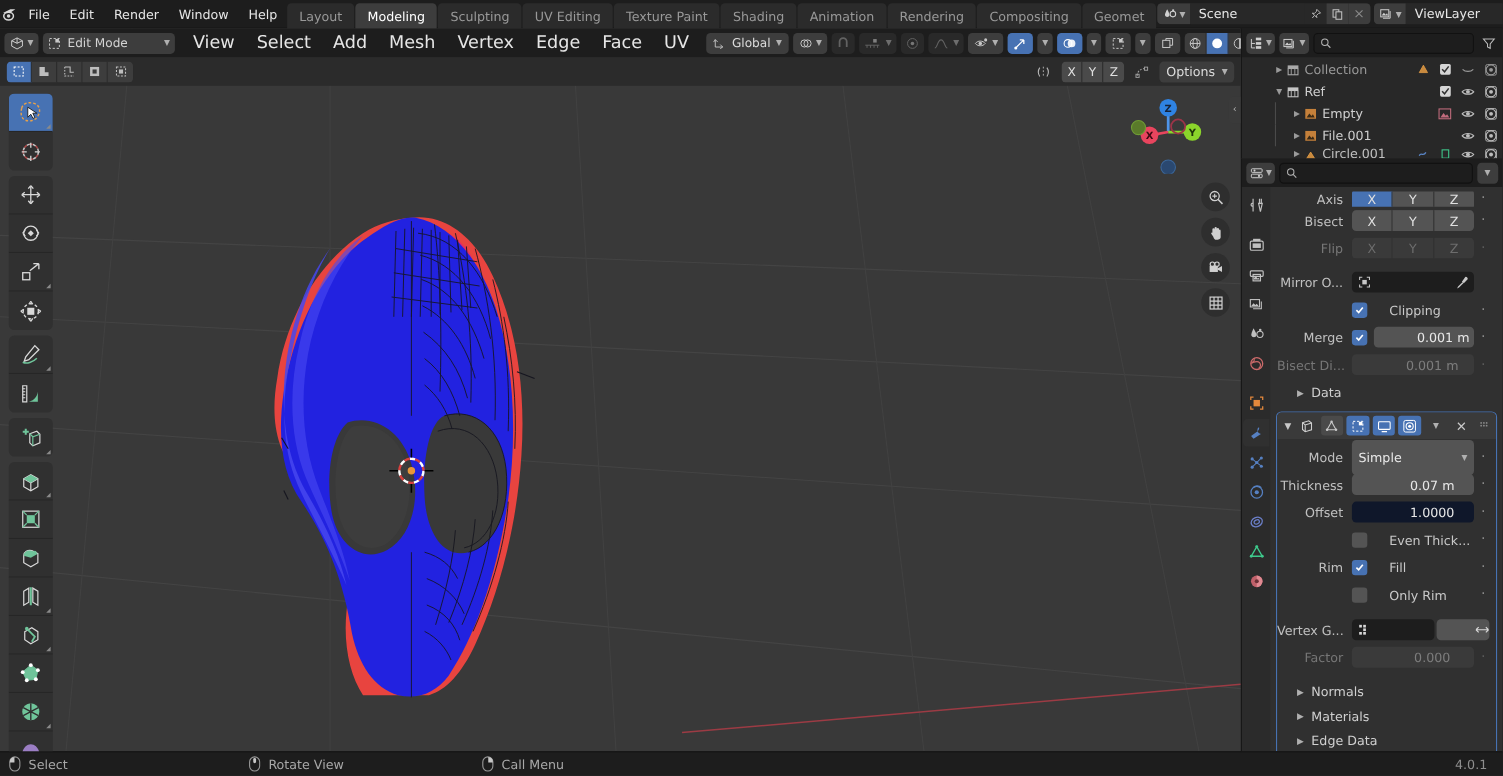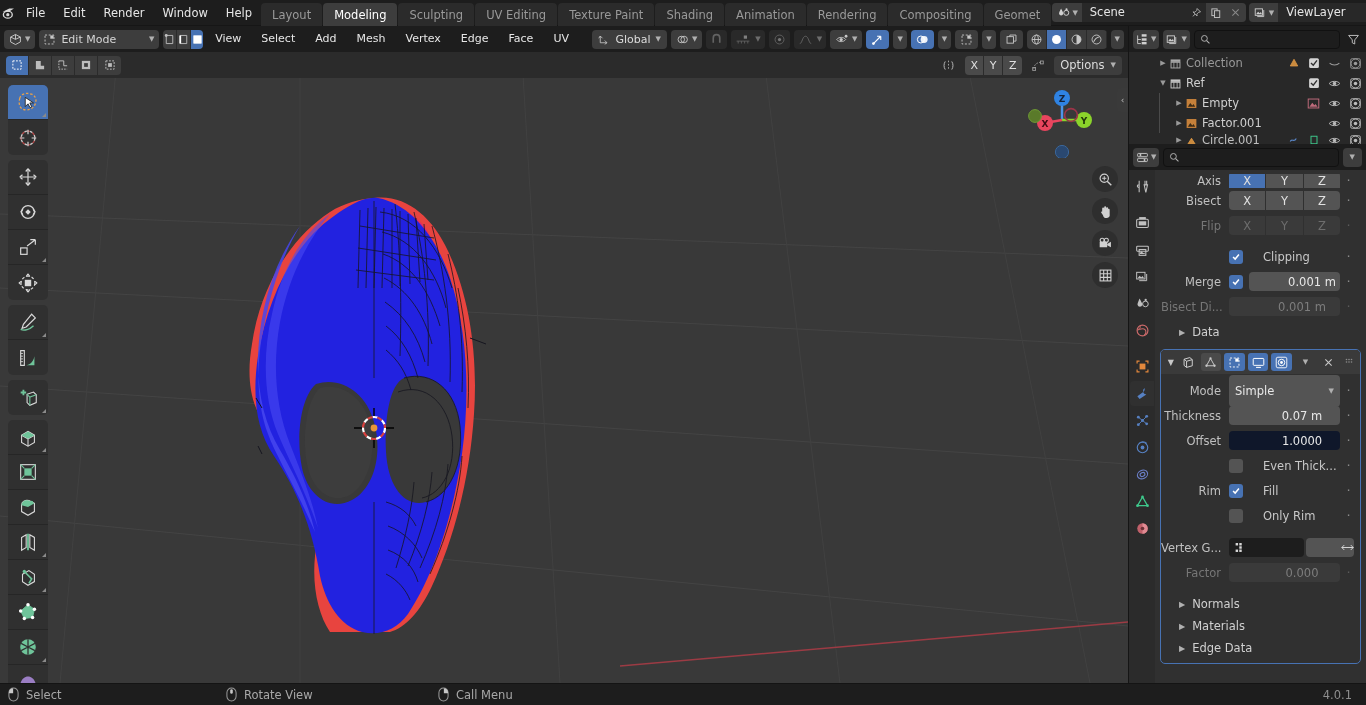--- a/index.html
+++ b/index.html
@@ -64,21 +64,21 @@
     background: #2b2b2b; display: flex; align-items: center; padding: 0 6px; z-index: 19;
   }
   .hdr-btn {
     height: 19px; border-radius: 4px; background: #3d3d3d; display: flex;
     align-items: center; justify-content: center; gap: 3px; padding: 0 5px; color: #dcdcdc;
   }
   .hdr-btn.blue { background: #4772b3; }
   .hdr-group { display: flex; height: 19px; border-radius: 4px; overflow: hidden; }
   .hdr-group > * { border-radius: 0; border-right: 1px solid #2b2b2b; }
   .hdr-group > *:last-child { border-right: none; }
-  .vp-menu { padding: 0 8px; height: 20px; line-height: 20px; font-size: 11px; color: #e6e6e6; border-radius: 3px; }
+  .vp-menu { padding: 0 8px; height: 20px; line-height: 20px; font-size: 16px; color: #e6e6e6; border-radius: 3px; }
   .mode-sel {
     display: flex; align-items: center; height: 19px; background: #3d3d3d;
     border-radius: 4px; padding: 0 5px 0 4px; gap: 5px; min-width: 120px;
   }
   .sel-mode-group { display: flex; height: 19px; border-radius: 4px; overflow: hidden; }
   .sel-mode { width: 25px; background: #3d3d3d; display: flex; align-items: center; justify-content: center; border-right: 1px solid #2b2b2b; }
   .sel-mode.active { background: #4772b3; }
   .sel-mode:last-child { border-right: none; }
 
   .snapbox { display: flex; align-items: center; height: 19px; background: #3d3d3d; border-radius: 4px; padding: 0 4px; gap: 3px; }
@@ -909,21 +909,21 @@
 
       <div class="ol-row">
         <span style="width:24px"></span>
         <span class="vline" style="left:30px"></span>
         <span style="width:16px"></span>
         <span class="tri">▶</span>
         <svg width="13" height="13" viewBox="0 0 16 16">
             <rect x="2" y="2.5" width="12" height="11" fill="#c5803a"></rect>
             <path d="M3.5,12 L6.5,7.5 L9,10.5 L10.5,8.5 L12.5,12 Z" fill="#3a2a16"></path>
           </svg>
-        <span class="lbl">Factor.001</span>
+        <span class="lbl">File.001</span>
         <span class="ol-icons">
           <svg width="13" height="13" viewBox="0 0 16 16">
               <path d="M1.5,8 C4,4.5 12,4.5 14.5,8 C12,11.5 4,11.5 1.5,8 Z" fill="none" stroke="#bcbcbc" stroke-width="1.2"></path>
               <circle cx="8" cy="8" r="2.2" fill="#bcbcbc"></circle>
             </svg>
           <svg width="13" height="13" viewBox="0 0 16 16">
               <circle cx="8" cy="8" r="5.5" fill="none" stroke="#bcbcbc" stroke-width="1.2"></circle>
               <circle cx="8" cy="8" r="2.2" fill="#bcbcbc"></circle>
               <rect x="2" y="2" width="12" height="12" rx="2" fill="none" stroke="#bcbcbc" stroke-width="1"></rect>
             </svg>
@@ -1104,20 +1104,34 @@
           <div class="row-label dim">Flip</div>
           <div class="seg-group">
             <div class="seg dis">X</div>
             <div class="seg dis">Y</div>
             <div class="seg dis">Z</div>
           </div>
           <span class="dot dim">·</span>
         </div>
         <div style="height:6px"></div>
 
+        <div class="row">
+          <div class="row-label">Mirror O...</div>
+          <div class="field dark" style="gap:5px">
+            <svg width="13" height="13" viewBox="0 0 16 16">
+                <rect x="5.5" y="5.5" width="5" height="5" fill="#c8c8c8"></rect>
+                <path d="M2.5,5.5 L2.5,2.5 L5.5,2.5 M10.5,2.5 L13.5,2.5 L13.5,5.5 M13.5,10.5 L13.5,13.5 L10.5,13.5 M5.5,13.5 L2.5,13.5 L2.5,10.5" fill="none" stroke="#c8c8c8" stroke-width="1.2"></path>
+              </svg>
+            <span style="flex:1"></span>
+            <svg width="14" height="14" viewBox="0 0 16 16" style="margin-right:4px">
+                <path d="M11.5,2 A2,2 0 0 1 14,4.5 L10,8.5 L8,7 Z M8.5,7.5 L4,12 L3,14 L5,13 L9.5,8.5 Z" fill="#c8c8c8"></path>
+              </svg>
+          </div>
+          <span class="dot" style="visibility:hidden">·</span>
+        </div>
 
         <div class="row">
           <div class="row-label"></div>
           <div style="display:flex;align-items:center;flex:1">
             <div class="cb on">
               <svg width="10" height="10" viewBox="0 0 12 12">
                   <path d="M2.5,6 L5,8.5 L9.5,3" fill="none" stroke="#ffffff" stroke-width="1.8"></path>
                 </svg>
             </div>
             <span class="cb-label">Clipping</span>

